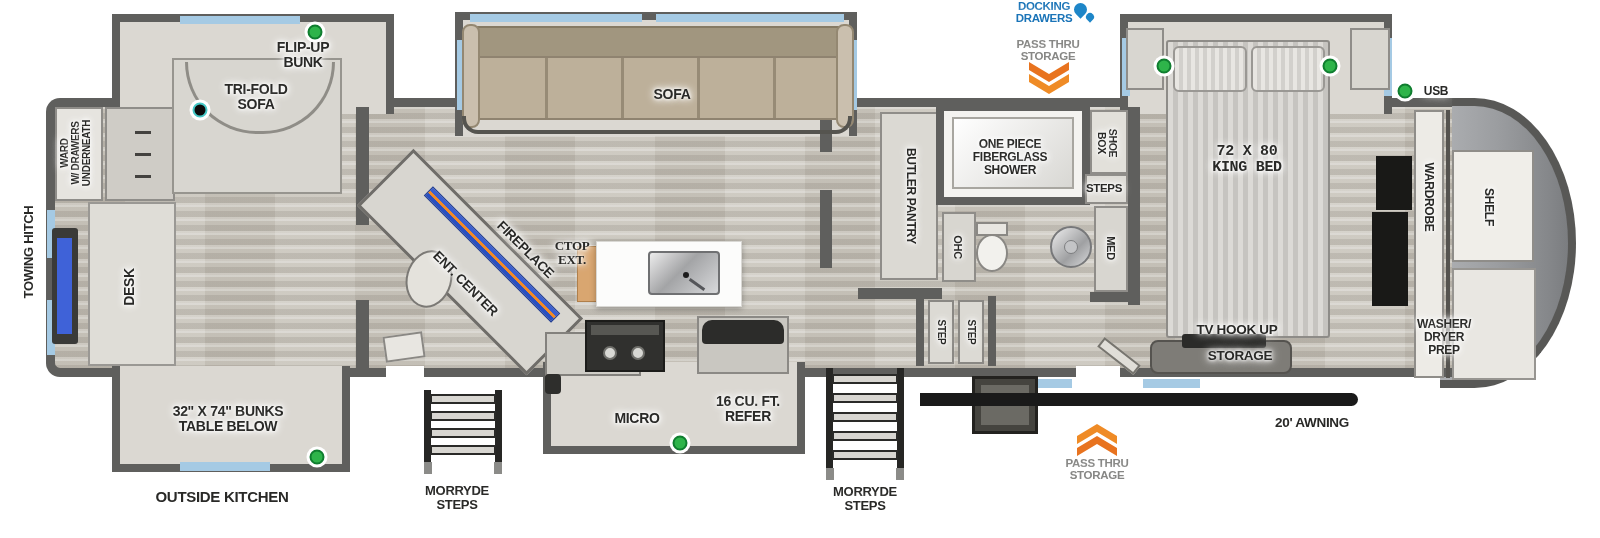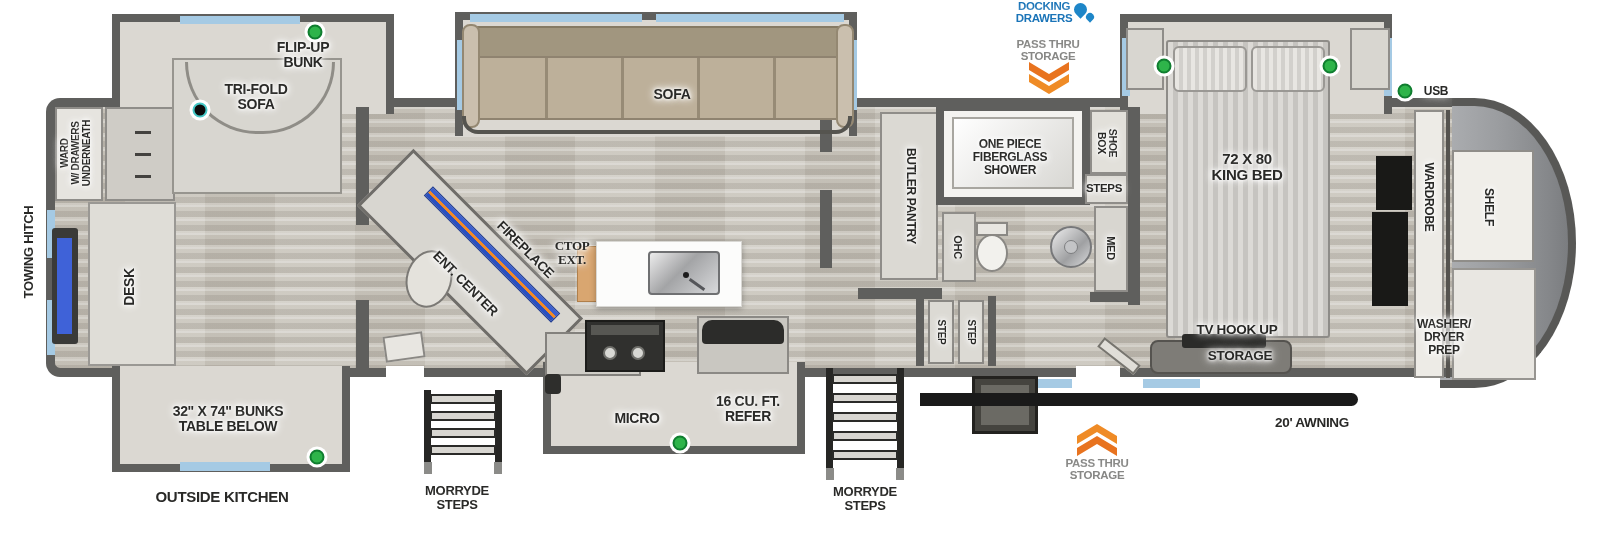--- a/index.html
+++ b/index.html
@@ -269,21 +269,21 @@
   <div class="lbl s125" style="left:1010px;top:157px;">ONE PIECE
 FIBERGLASS
 SHOWER</div>
   <div class="lbl s105 r90" style="left:1107px;top:143px;">SHOE
 BOX</div>
   <div class="lbl s115" style="left:1104px;top:188px;">STEPS</div>
   <div class="lbl s11 r90" style="left:957px;top:247px;">OHC</div>
   <div class="lbl s11 r90" style="left:1110px;top:248px;">MED</div>
   <div class="lbl s10 r90" style="left:941px;top:332px;">STEP</div>
   <div class="lbl s10 r90" style="left:971px;top:332px;">STEP</div>
-  <div class="lbl s15" style="left:1247px;top:167px;">72 X 80
+  <div class="lbl s15" style="left:1247px;top:160px;font-family:Liberation Mono, monospace;">72 X 80
 KING BED</div>
   <div class="lbl s135" style="left:1237px;top:330px;">TV HOOK UP</div>
   <div class="lbl s135" style="left:1240px;top:356px;">STORAGE</div>
   <div class="lbl s12 r90" style="left:1429px;top:197px;">WARDROBE</div>
   <div class="lbl s12 r90" style="left:1489px;top:207px;">SHELF</div>
   <div class="lbl s125" style="left:1444px;top:337px;">WASHER/
 DRYER
 PREP</div>
   <div class="lbl s115 blue" style="left:1044px;top:12px;">DOCKING
 DRAWERS</div>

